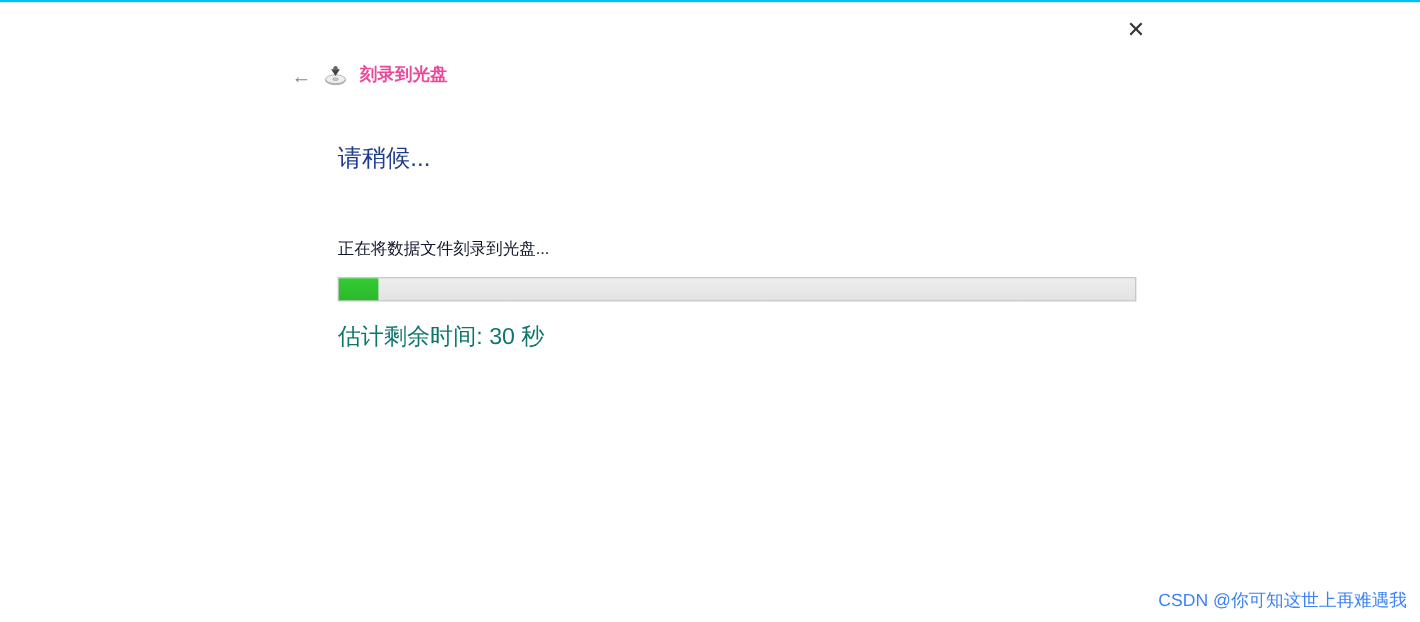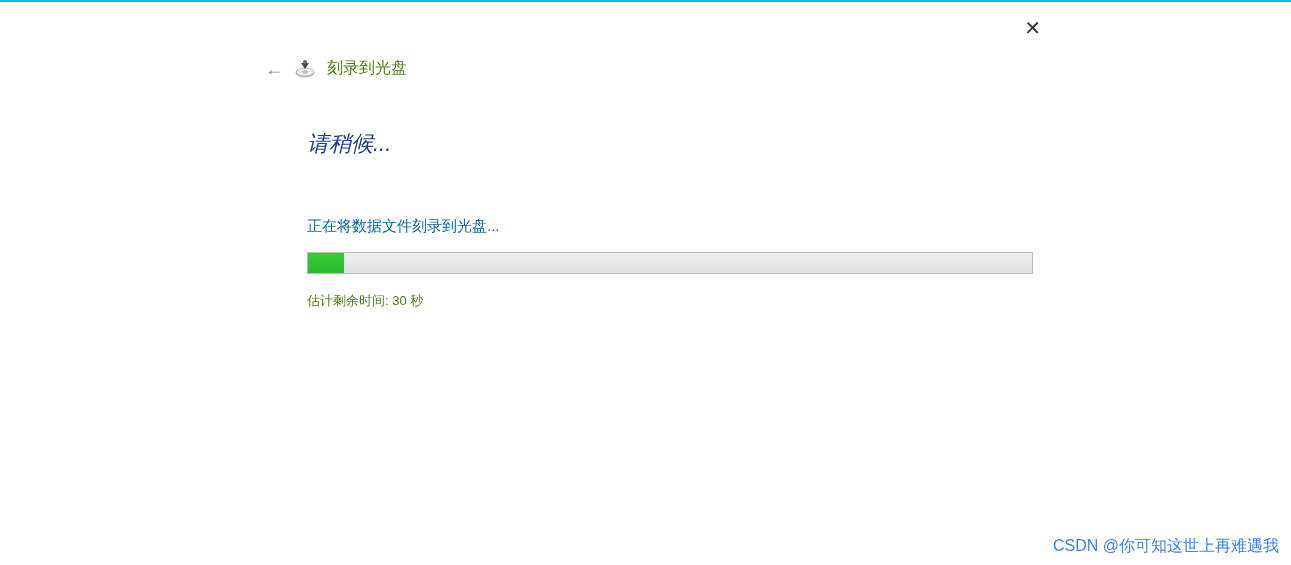--- a/index.html
+++ b/index.html
@@ -51,53 +51,52 @@
       cursor: pointer;
       line-height: 1;
     }
     .disc-icon {
       width: 20px;
       height: 20px;
       display: inline-block;
     }
     .dialog-title {
       font-size: 16px;
-      color: #4d7c0f;
-      font-weight: normal;
+      color: #ec4899;
+      font-weight: bold;
     }
     .main-area {
       margin-left: 42px;
     }
     .wait-heading {
       font-size: 22px;
       color: #1e3c8c;
       margin-bottom: 58px;
-      font-style: italic;
     }
     .status-text {
       font-size: 15px;
-      color: #0369a1;
+      color: #0f172a;
       margin-bottom: 16px;
     }
     .progress-container {
       width: 726px;
       height: 22px;
       background: linear-gradient(to bottom, #eeeeee, #e2e2e2);
       border: 1px solid #bcbcbc;
       position: relative;
       margin-bottom: 18px;
     }
     .progress-fill {
       height: 100%;
       background: linear-gradient(to bottom, #33cc33, #2db82d);
       width: 5%;
     }
     .time-remaining {
-      font-size: 13px;
-      color: #4d7c0f;
+      font-size: 21px;
+      color: #0f766e;
     }
     .watermark {
       position: absolute;
       bottom: 8px;
       right: 12px;
       font-size: 16px;
       color: #3b82f6;
       font-family: "Microsoft YaHei", sans-serif;
     }
   </style>

